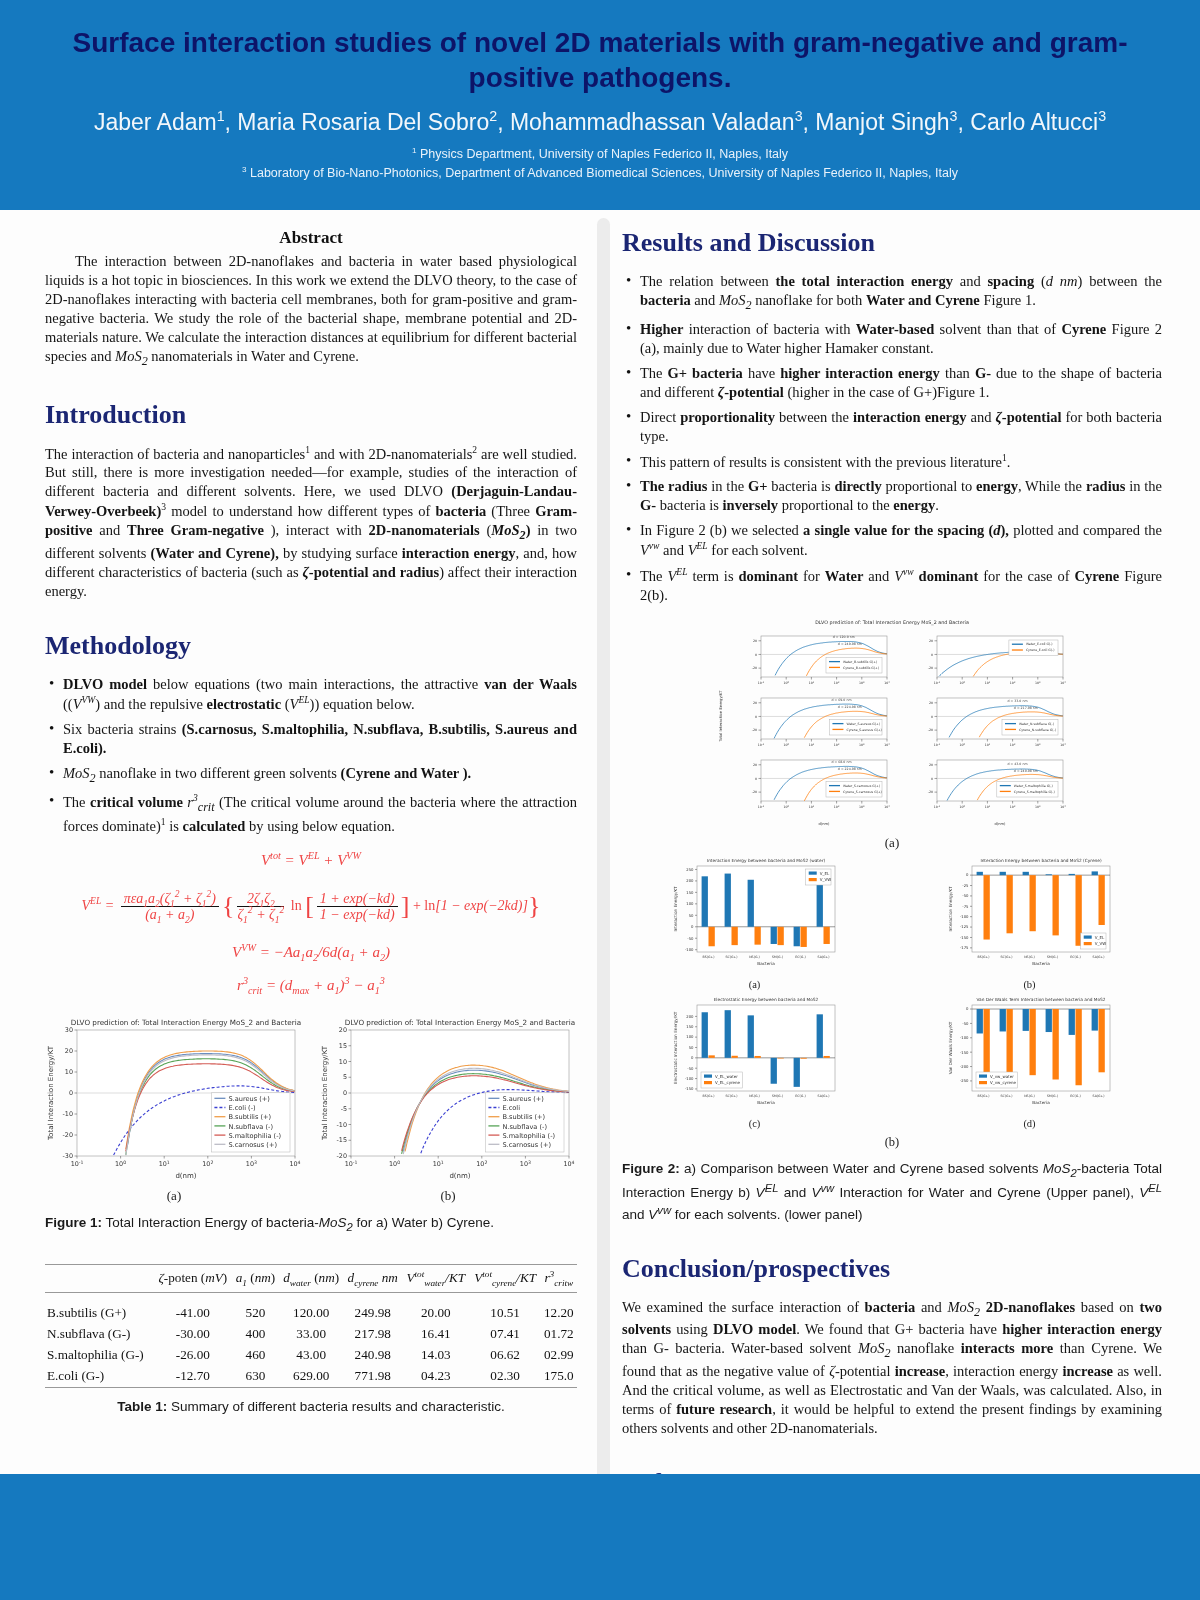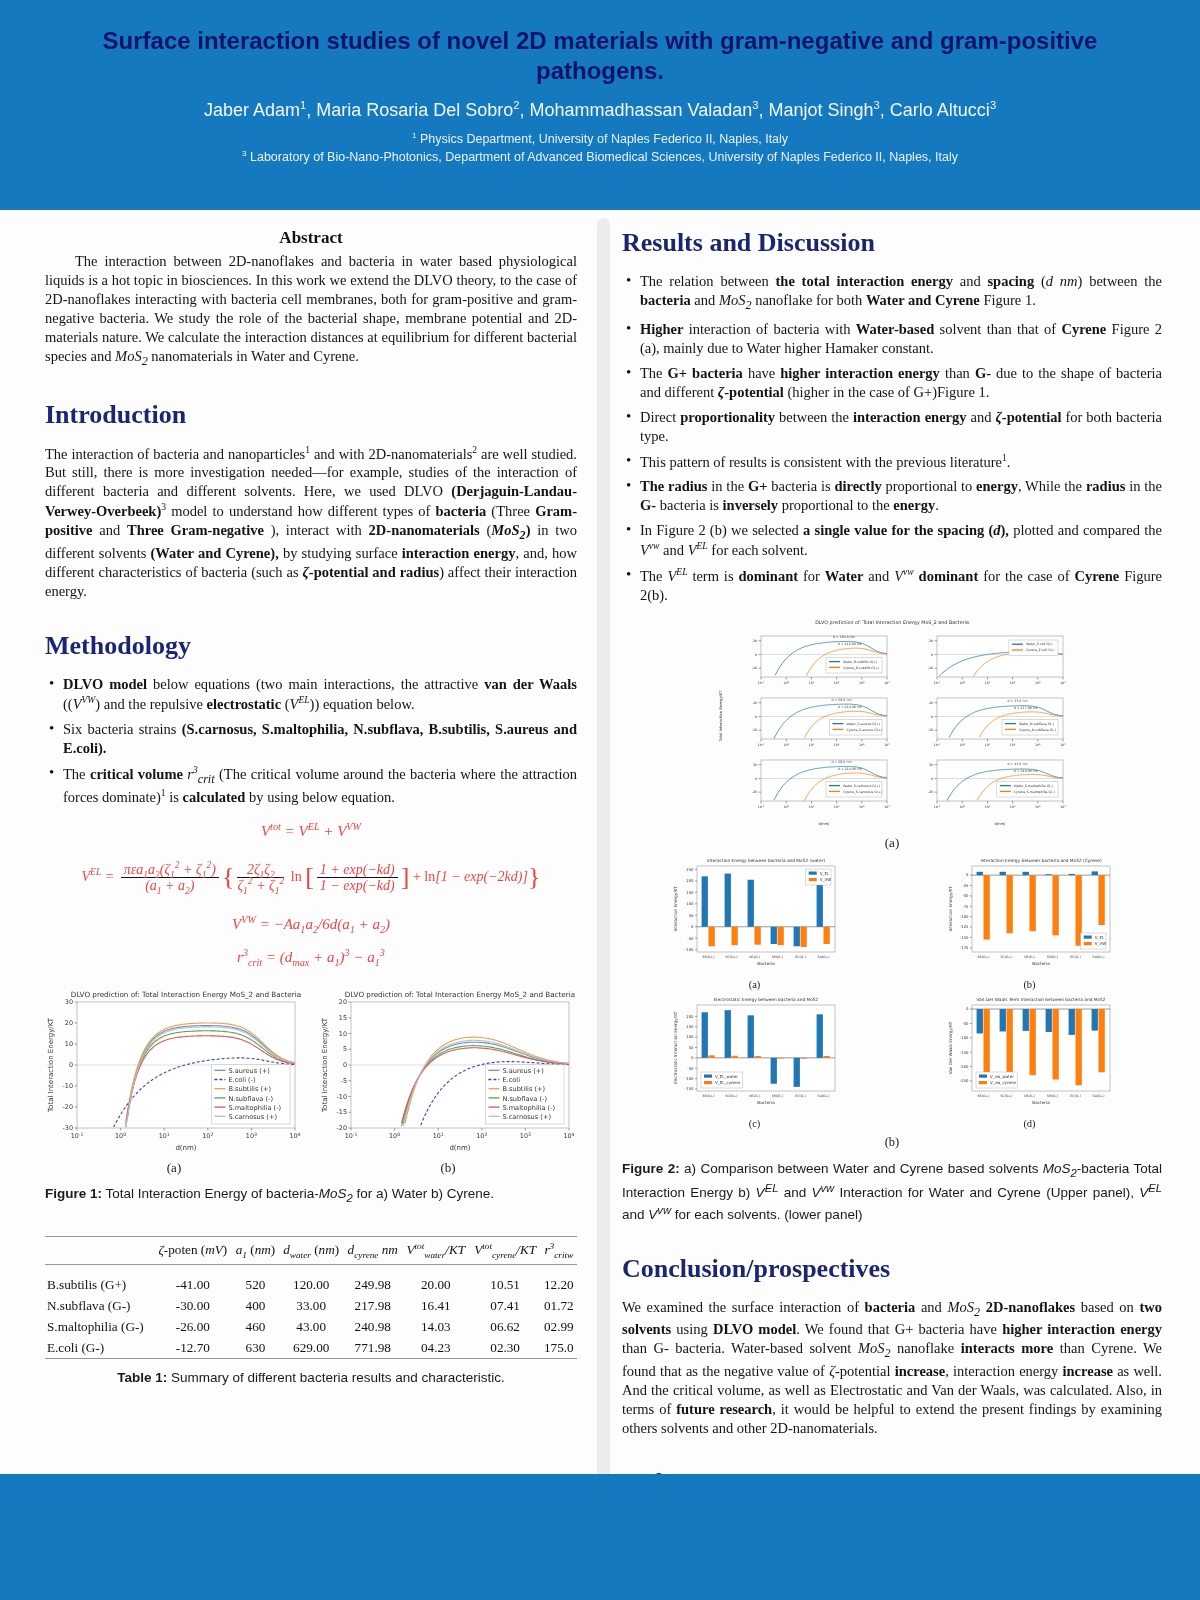--- a/index.html
+++ b/index.html
@@ -1,19 +1,19 @@
 <!DOCTYPE html>
 <html><head>
 <meta charset="utf-8">
 <style>
   html,body{margin:0;padding:0;background:#d9d9d9;}
   .poster{position:relative;width:1200px;height:1600px;margin:0 auto;background:#1579bf;overflow:hidden;font-family:"Liberation Serif",serif;}
   .hdr{position:absolute;top:0;left:0;right:0;height:210px;text-align:center;}
-  .title{margin:26px auto 0;width:1080px;font-family:"Liberation Sans",sans-serif;font-weight:bold;font-size:24px;line-height:1.24;color:#0d1468;}
-  .authors{margin-top:13px;font-family:"Liberation Sans",sans-serif;font-size:18px;color:#f2f7fb;}
+  .title{margin:26px auto 0;width:1080px;font-family:"Liberation Sans",sans-serif;font-weight:bold;font-size:28px;line-height:1.24;color:#0d1468;}
+  .authors{margin-top:13px;font-family:"Liberation Sans",sans-serif;font-size:23px;color:#f2f7fb;}
   .authors sup{font-size:62%;}
   .affils{margin-top:9px;font-family:"Liberation Sans",sans-serif;font-size:12.5px;line-height:1.42;color:#e9f2fa;}
   .affils sup{font-size:65%;}
   .content{position:absolute;top:210px;left:0;right:0;height:1264px;background:#fdfdfd;overflow:hidden;}
   .divider{position:absolute;left:597px;top:8px;width:13px;height:1330px;background:#ececec;border-radius:7px;}
   .col{position:absolute;top:12px;}
   .col-left{left:45px;width:532px;}
   .col-right{left:622px;width:540px;}
   h2{font-family:"Liberation Serif",serif;font-weight:bold;font-size:26px;color:#1b2673;margin:30px 0 14px;}
   h2.first{margin-top:6px;}
@@ -70,20 +70,21 @@
       <div class="abshead">Abstract</div>
       <p class="txt indent"><span>The interaction between 2D-nanoflakes and bacteria in water based physiological liquids is a hot topic in biosciences.  In this work we extend the DLVO theory, to the case of 2D-nanoflakes interacting with bacteria cell membranes, both for gram-positive and gram-negative bacteria.  We study the role of the bacterial shape, membrane potential and 2D-materials nature. We calculate the interaction distances at equilibrium for different bacterial species and </span><span style="font-style: italic;">MoS</span><sub style="font-style: italic;">2</sub><span> nanomaterials in Water and Cyrene.</span></p>
 
       <h2>Introduction</h2>
       <p class="txt"><span>The interaction of bacteria and nanoparticles</span><sup>1</sup><span> and with 2D-nanomaterials</span><sup>2</sup><span> are well studied.  But still, there is more investigation needed—for example, studies of the interaction of different bacteria and different solvents.  Here, we used DLVO </span><span style="font-weight: bold;">(Derjaguin-Landau-Verwey-Overbeek)</span><sup>3</sup><span> model to understand how different types of </span><span style="font-weight: bold;">bacteria</span><span> (Three </span><span style="font-weight: bold;">Gram-positive</span><span> and </span><span style="font-weight: bold;">Three Gram-negative</span><span> ), interact with </span><span style="font-weight: bold;">2D-nanomaterials</span><span> (</span><span style="font-weight: bold; font-style: italic;">MoS</span><sub style="font-weight: bold; font-style: italic;">2</sub><span style="font-weight: bold;">)</span><span> in two different solvents </span><span style="font-weight: bold;">(Water and Cyrene),</span><span> by studying surface </span><span style="font-weight: bold;">interaction energy</span><span>, and, how different characteristics of bacteria (such as </span><span style="font-weight: bold; font-style: italic;">ζ</span><span style="font-weight: bold;">-potential and radius</span><span>) affect their interaction energy.</span></p>
 
       <h2>Methodology</h2>
       <ul class="blt">
           <li><span style="font-weight: bold;">DLVO model</span><span> below equations (two main interactions, the attractive </span><span style="font-weight: bold;">van der Waals</span><span> ((</span><span style="font-style: italic;">V</span><sup style="font-style: italic;">VW</sup><span>) and the repulsive </span><span style="font-weight: bold;">electrostatic</span><span> (</span><span style="font-style: italic;">V</span><sup style="font-style: italic;">EL</sup><span>)) equation below.</span></li>
           <li><span>Six bacteria strains </span><span style="font-weight: bold;">(S.carnosus, S.maltophilia, N.subflava, B.subtilis, S.aureus and E.coli).</span></li>
+          <li><span style="font-style: italic;">MoS</span><sub style="font-style: italic;">2</sub><span> nanoflake in two different green solvents </span><span style="font-weight: bold;">(Cyrene and Water ).</span></li>
           <li><span>The </span><span style="font-weight: bold;">critical volume</span><span> </span><span style="font-style: italic;">r</span><sup style="font-style: italic;">3</sup><sub style="font-style: italic;">crit</sub><span> (The critical volume around the bacteria where the attraction forces dominate)</span><sup>1</sup><span> is </span><span style="font-weight: bold;">calculated</span><span> by using below equation.</span></li>
         </ul>
 
       <div class="eq"><span>V</span><sup>tot</sup><span> = </span><span>V</span><sup>EL</sup><span> + </span><span>V</span><sup>VW</sup></div>
       <div class="eq long"><span>V</span><sup>EL</sup><span> = </span><span class="frac">
             <span><span>πεa</span><sub>1</sub><span>a</span><sub>2</sub><span>(ζ</span><sub>1</sub><sup>2</sup><span> + ζ</span><sub>1</sub><sup>2</sup><span>)</span></span>
             <span><span>(a</span><sub>1</sub><span> + a</span><sub>2</sub><span>)</span></span>
           </span><span class="bigd">{</span><span class="frac">
             <span><span>2ζ</span><sub>1</sub><span>ζ</span><sub>2</sub></span>
             <span><span>ζ</span><sub>1</sub><sup>2</sup><span> + ζ</span><sub>1</sub><sup>2</sup></span>

